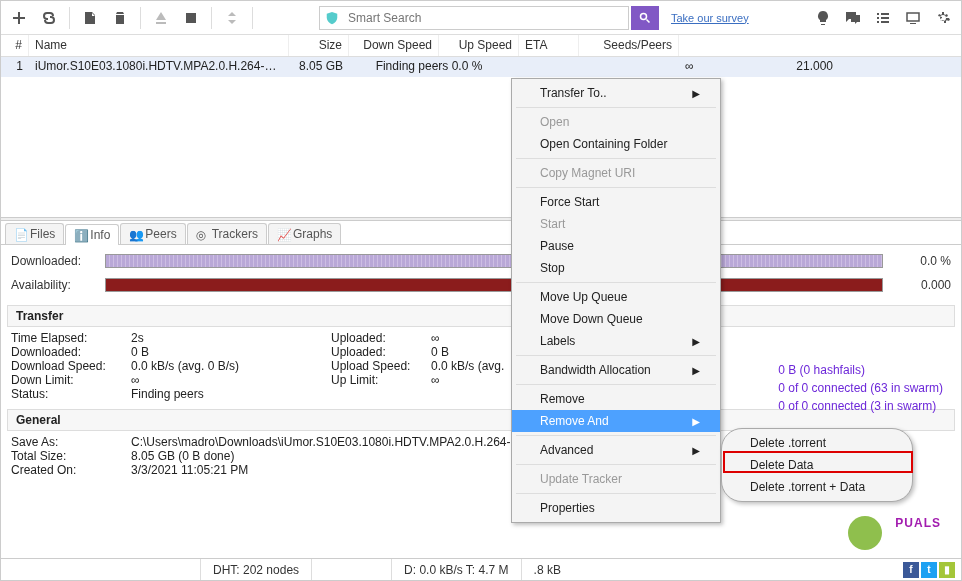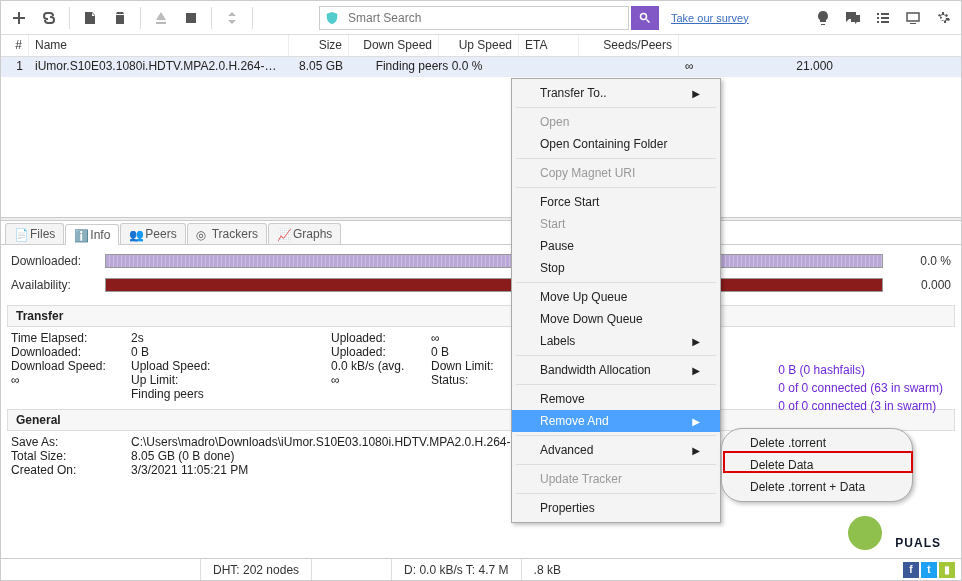--- a/index.html
+++ b/index.html
@@ -59,21 +59,21 @@
 
 .ctx { position:absolute; background:#f4f4f4; border:1px solid #aaa; box-shadow:2px 2px 4px rgba(0,0,0,.25); padding:3px 0; }
 .ctx-item { display:flex; align-items:center; justify-content:space-between; padding:4px 20px 4px 28px; color:#222; cursor:pointer; white-space:nowrap; min-width:190px; }
 .ctx-item.disabled { color:#999; cursor:default; }
 .ctx-item.hl { background:#4da1ff; color:#fff; }
 .ctx-item .arrow { font-size:10px; color:inherit; }
 .ctx-sep { height:1px; background:#ddd; margin:3px 4px; }
 .submenu { min-width:170px;border-radius:21px; }
 .red-box { position:absolute; border:2px solid #d00; pointer-events:none; }
 
-.watermark { position:absolute; right:20px; bottom:30px; font-size:26px; font-weight:bold; color:#0f172a; letter-spacing:1px; display:flex; align-items:flex-end; gap:13px; }
+.watermark { position:absolute; right:20px; bottom:30px; font-size:26px; font-weight:bold; color:#a21caf; letter-spacing:1px; display:flex; align-items:flex-start; gap:13px; }
 .watermark .ava { width:34px; height:34px; border-radius:50%; background:#8fbf4d; display:inline-block; }
 </style>
 </head>
 <body>
 
 <div class="toolbar">
   <div class="tb-btn">
       <svg viewBox="0 0 16 16">
         <path d="M7 2h2v5h5v2H9v5H7V9H2V7h5z"></path>
       </svg>
@@ -222,20 +222,21 @@
 <div class="detail-grid">
   <div>Time Elapsed:</div>
     <div>2s</div>
   <div>Uploaded:</div>
     <div>∞</div>
   <div>Downloaded:</div>
     <div>0 B</div>
   <div>Uploaded:</div>
     <div>0 B</div>
   <div>Download Speed:</div>
+    <div>0.0 kB/s (avg. 0 B/s)</div>
   <div>Upload Speed:</div>
     <div>0.0 kB/s (avg.</div>
   <div>Down Limit:</div>
     <div>∞</div>
   <div>Up Limit:</div>
     <div>∞</div>
   <div>Status:</div>
     <div class="wide">Finding peers</div>
 </div>
 

